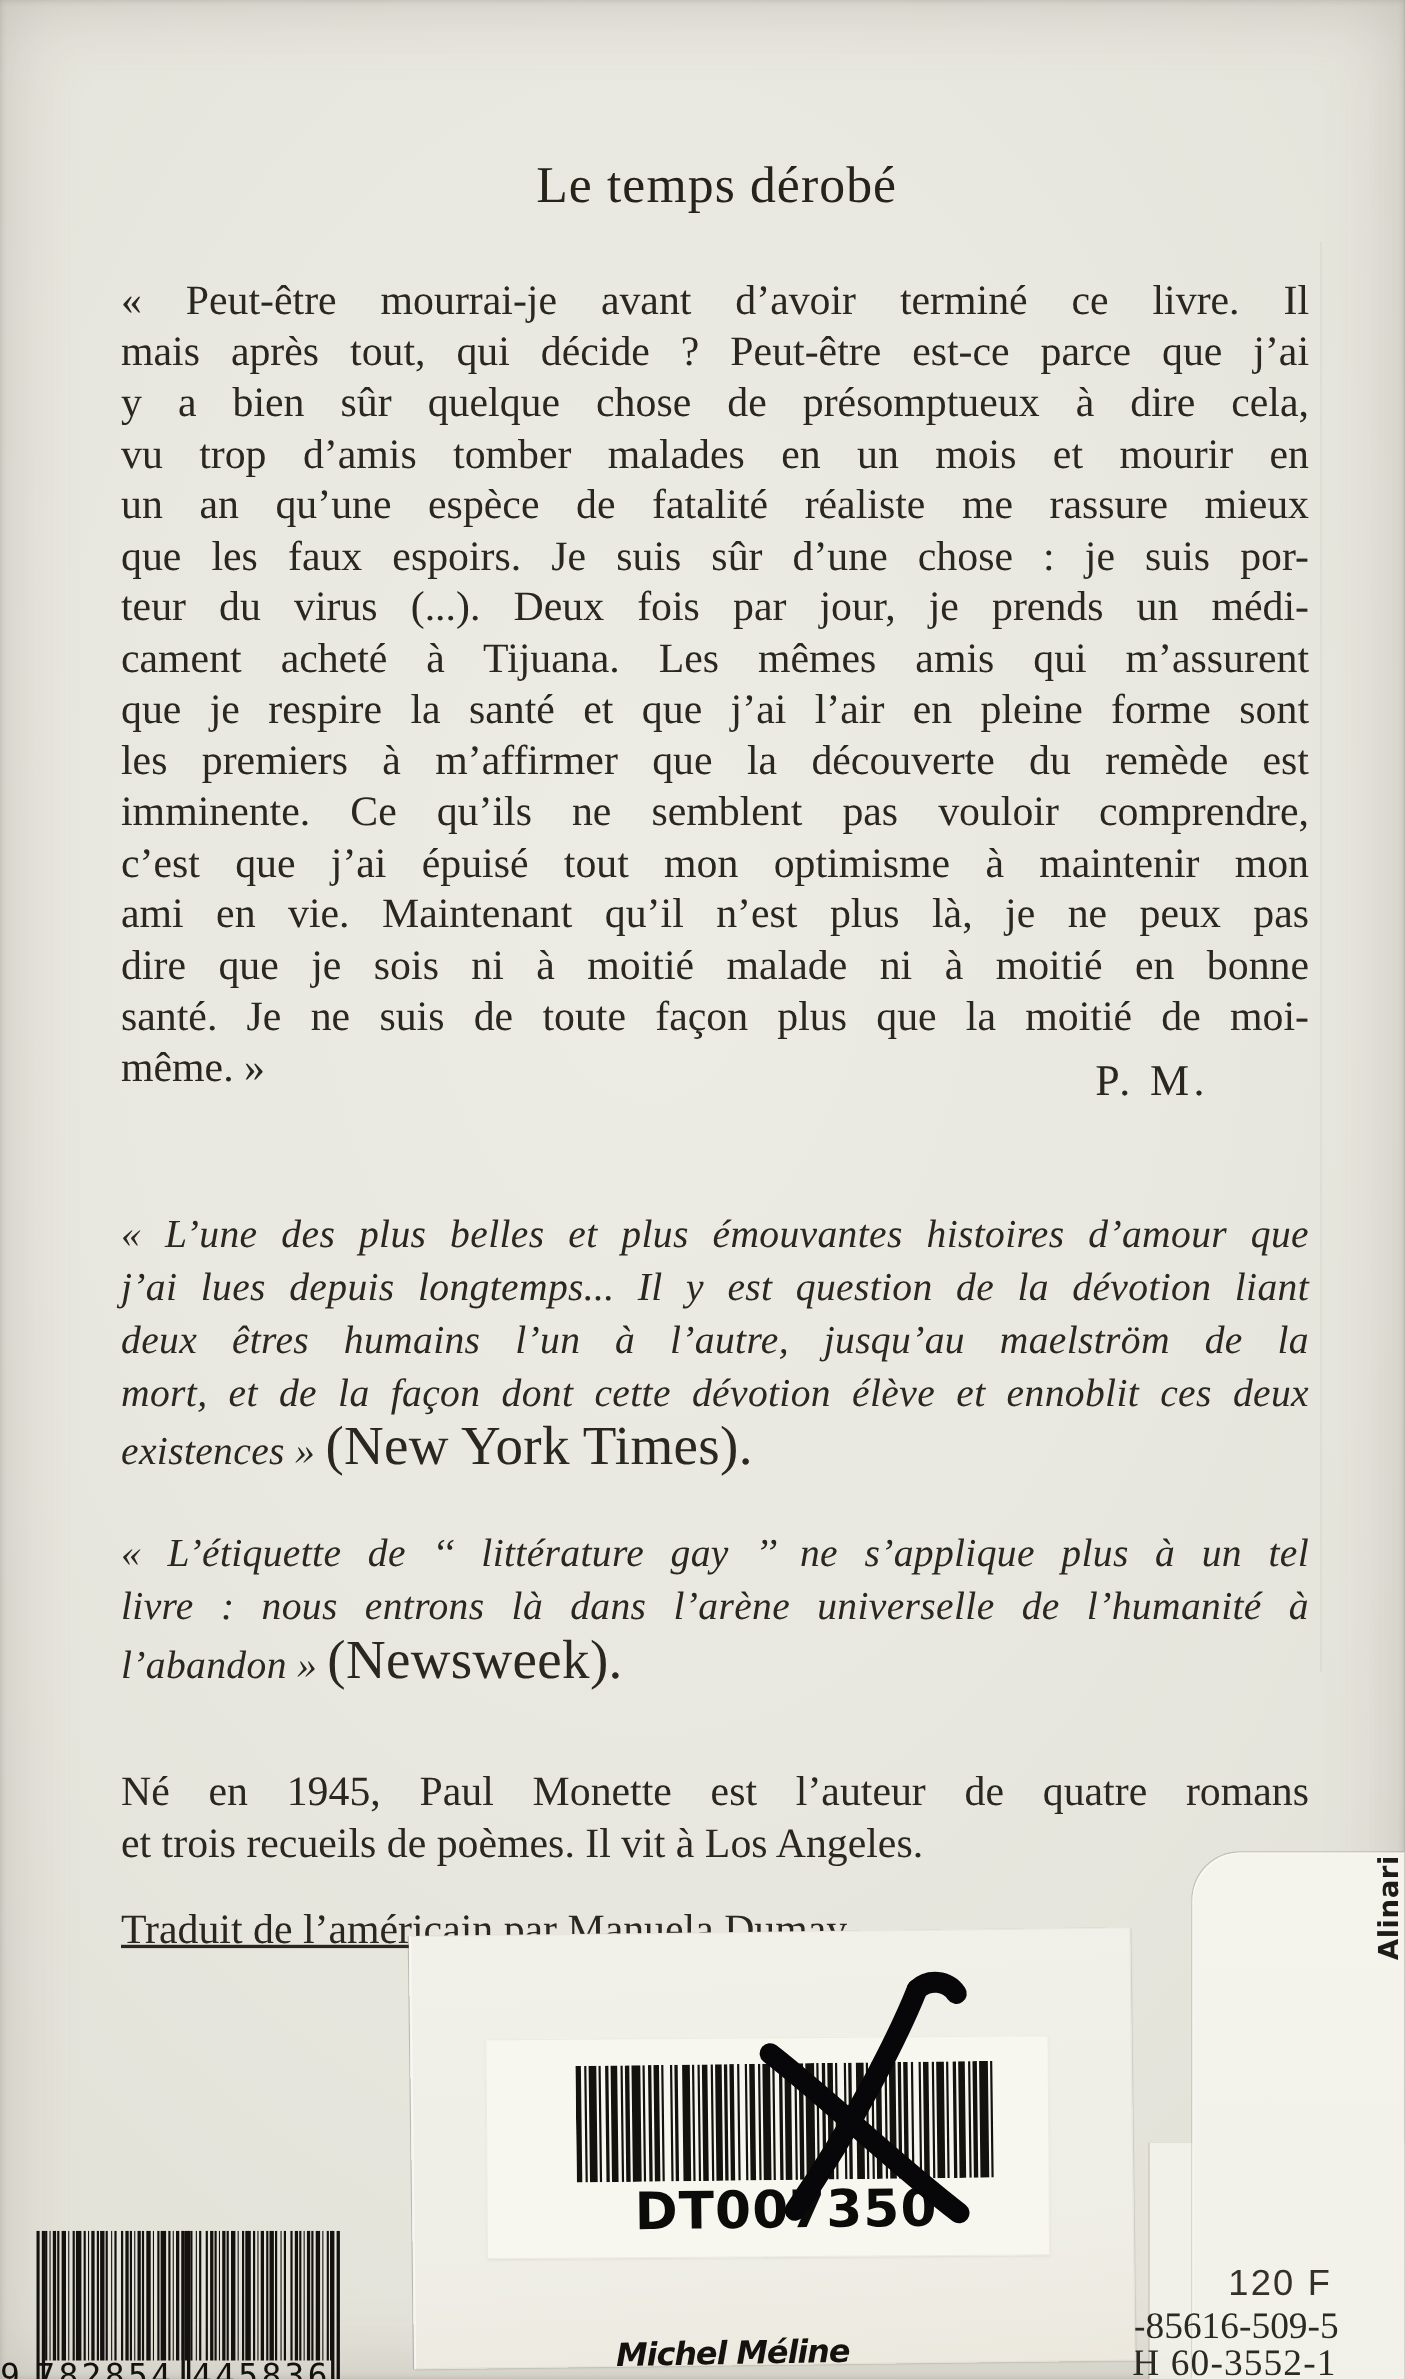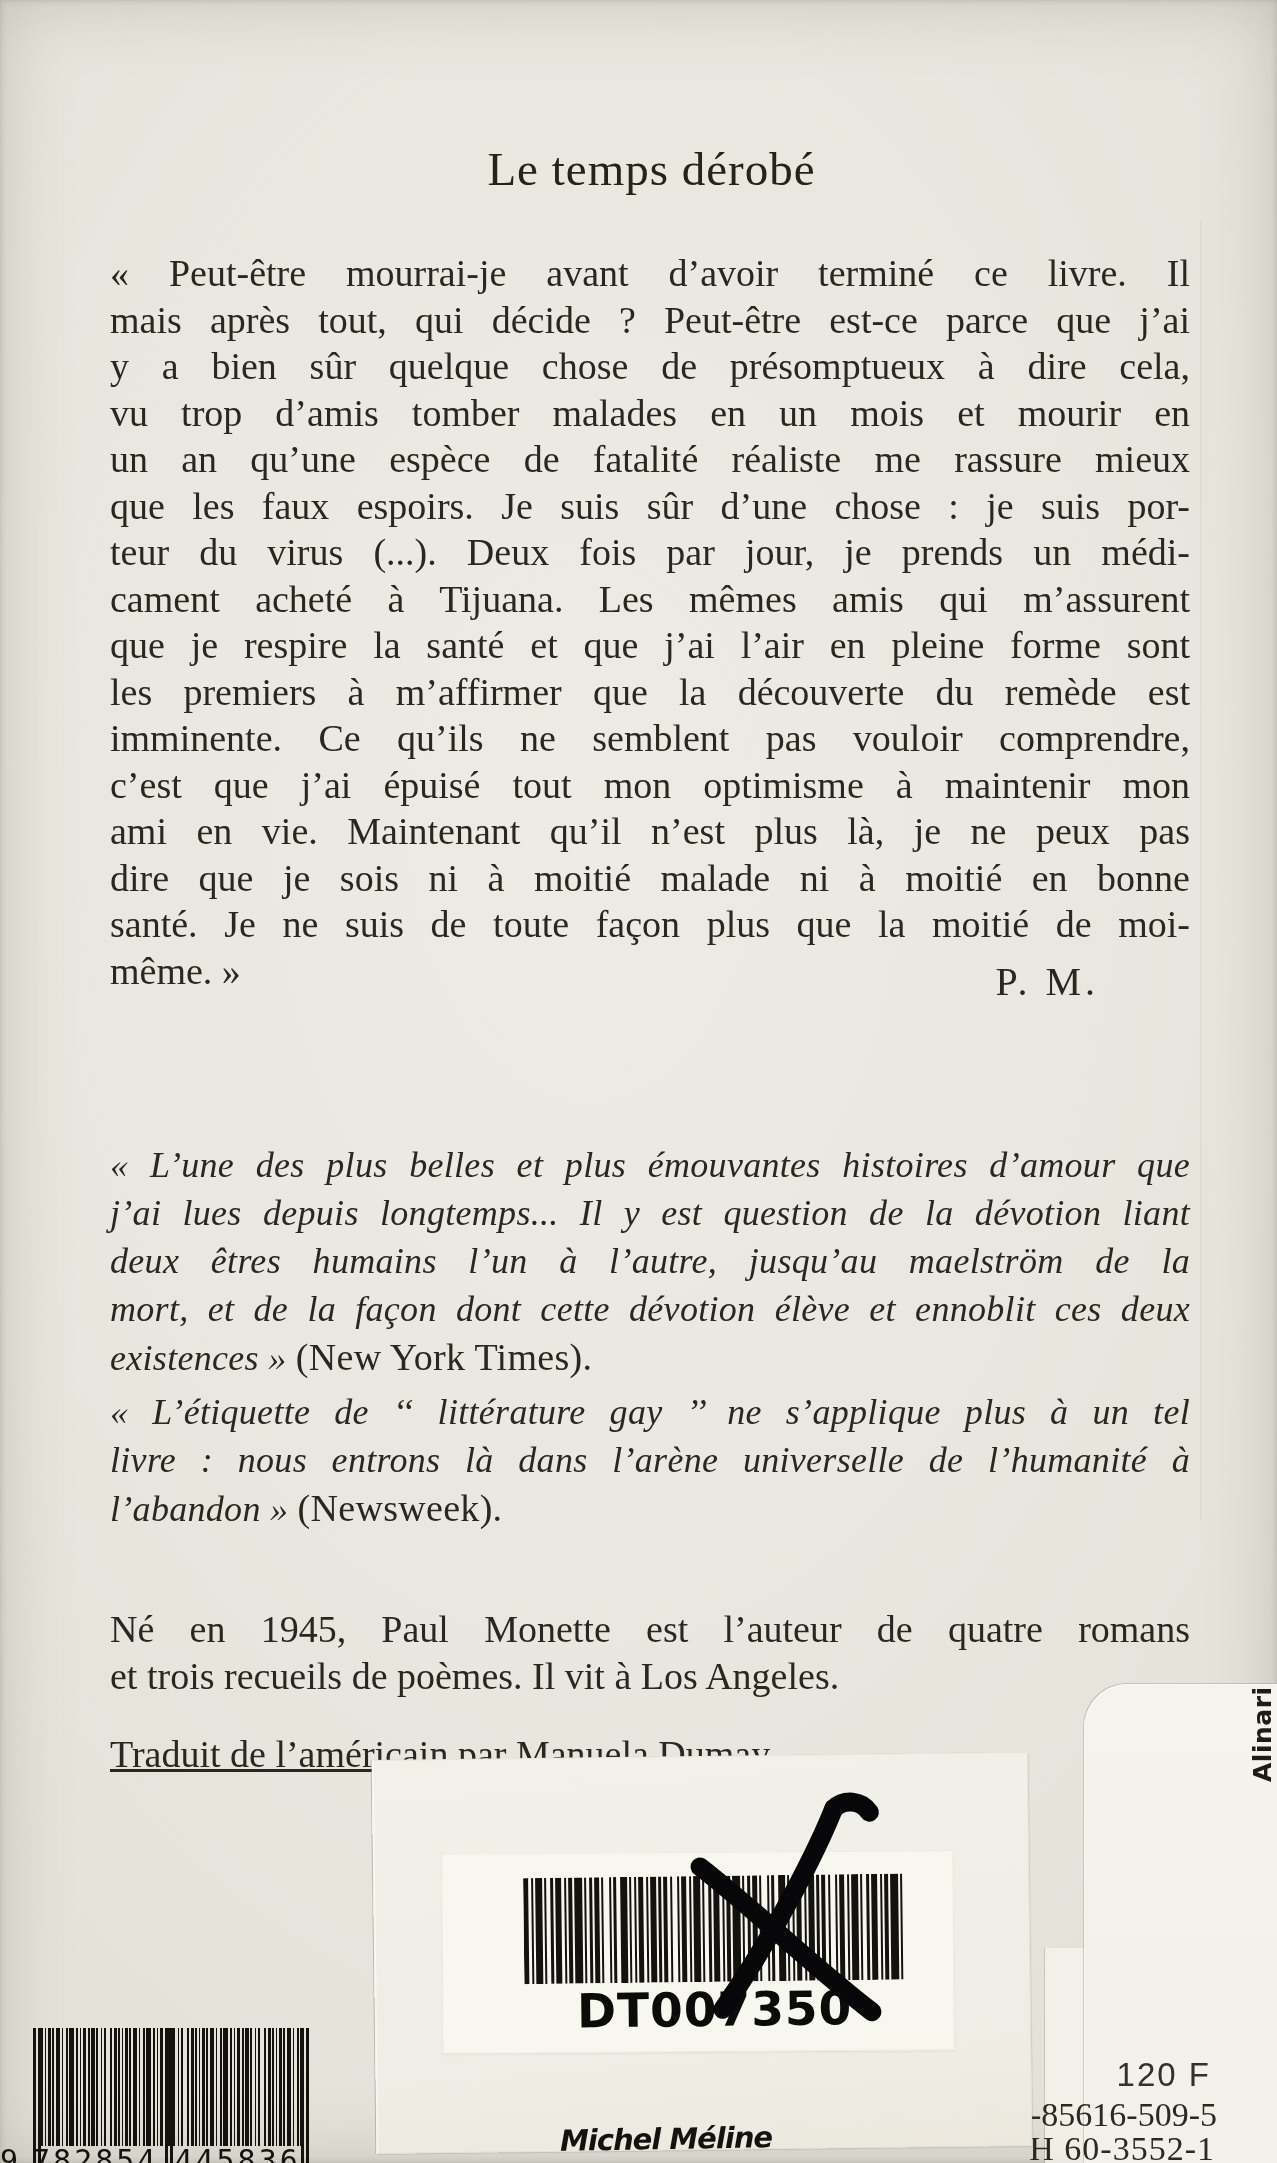--- a/index.html
+++ b/index.html
@@ -15,22 +15,22 @@
   .title{
     position:absolute;top:142px;left:0;right:0;
     text-align:center;font-size:47px;letter-spacing:1px;color:#262419;margin-left:26px;
   }
   .textblock{position:absolute;left:110px;width:1080px;}
   .jlines .line{text-align:justify;text-align-last:justify;}
   .jlines .line:last-child{text-align-last:auto;}
   .excerpt{top:250px;font-size:38px;line-height:46.5px;}
   .signature{position:absolute;top:958px;right:178px;font-size:40px;letter-spacing:4px;}
   .review{font-style:italic;font-size:36px;line-height:48px;letter-spacing:.3px;}
-  .review .rm{font-style:normal;font-size:38px;}
-  .review1{top:1098px;margin-top:43px;}
+  .review .rm{font-style:normal;font-size:50px;}
+  .review1{top:1098px;}
   .review2{top:1388px;}
   .bio{top:1606px;font-size:38px;line-height:47px;}
   .translator{position:absolute;top:1732px;left:110px;font-size:38px;text-decoration:underline;}
   .crease-v{position:absolute;width:2px;background:rgba(80,75,60,.05);}
 
   
   .big-sticker{
     position:absolute;left:374px;top:1756px;width:656px;height:394px;
     background:linear-gradient(176deg,#f2f1e9 0%,#efeee6 70%,#ece8de 100%);
     transform:rotate(-.7deg);

